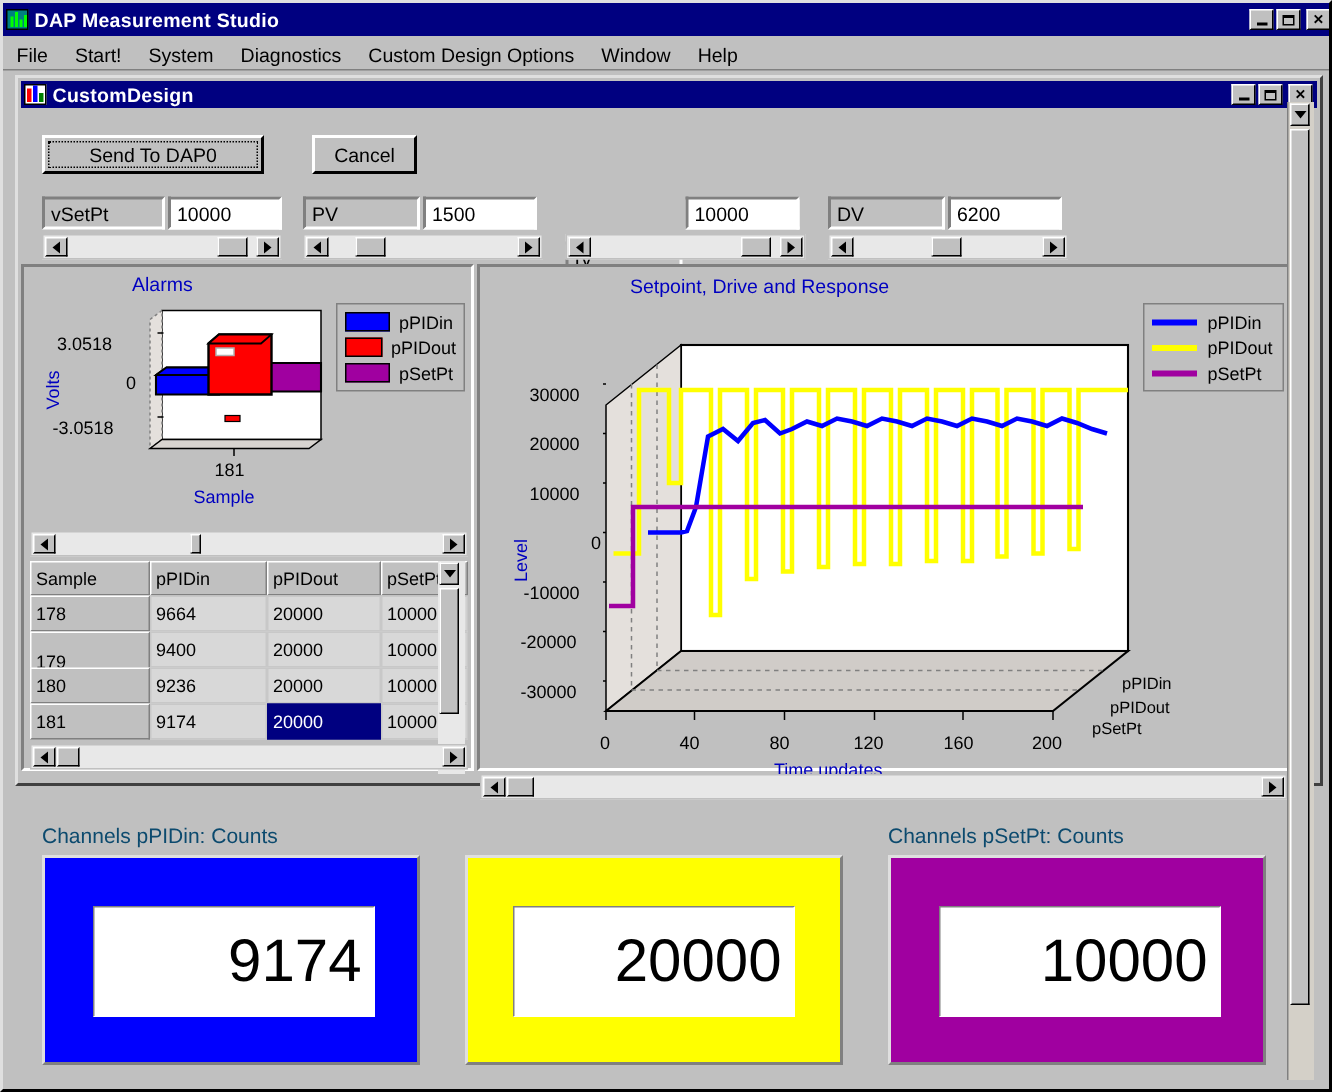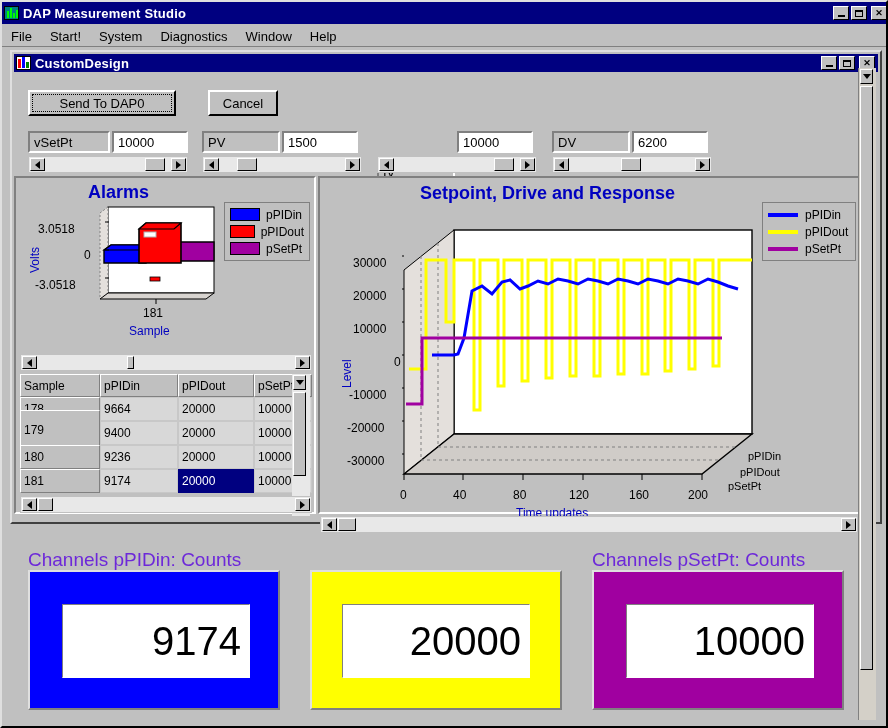--- a/index.html
+++ b/index.html
@@ -135,21 +135,21 @@
     border-left:1px solid #fff; border-top:1px solid #fff;
     border-right:1px solid #000; border-bottom:1px solid #000;}
 
   
   .panel-sunken {
     position:absolute; background:#c0c0c0;
     border-left:2px solid #808080; border-top:2px solid #808080;
     border-right:2px solid #fff; border-bottom:2px solid #fff;
   }
 
-  .chart-title { position:absolute; color:#0000c0; font-weight:bold; font-size:18px;}
+  .chart-title { position:absolute; color:#0000c0; font-weight:normal; font-size:13px;}
   .axis-lab    { position:absolute; color:#0000c0; font-size:12px;}
   .tick-lab    { position:absolute; color:#000; font-size:12px; white-space:nowrap;}
   .z-lab       { position:absolute; color:#000; font-size:11px; white-space:nowrap;}
 
   .legendbox {
     position:absolute; background:#c0c0c0;
     border:1px solid #808080;
     padding:3px 5px;
   }
   .legrow { display:flex; align-items:center; height:17px; }
@@ -164,21 +164,21 @@
     background:#c0c0c0;
     border-left:1px solid #fff; border-top:1px solid #fff;
     border-right:1px solid #808080; border-bottom:1px solid #808080;
     font-size:12px; color:#000;
     display:flex; align-items:center; padding-left:3px;
     overflow:hidden; white-space:nowrap;
   }
   .tbl-cell.sel { background:#000080; color:#fff; border-color:#000080; }
 
   
-  .meter-label { position:absolute; font-size:19px; color:#6d28d9; white-space:nowrap;}
+  .meter-label { position:absolute; font-size:14px; color:#0c4a6e; white-space:nowrap;}
   .meter-box { position:absolute;
     border-left:2px solid #dfdfdf; border-top:2px solid #dfdfdf;
     border-right:2px solid #808080; border-bottom:2px solid #808080;
   }
   .meter-val {
     position:absolute; background:#fff;
     border-left:1px solid #808080; border-top:1px solid #808080;
     border-right:1px solid #fff; border-bottom:1px solid #fff;
     display:flex; align-items:center; justify-content:flex-end;
     padding-right:8px;
@@ -209,20 +209,21 @@
           <span>✕</span>
         </span>
     </span>
   </div>
 
   <div id="menubar">
     <span class="mi">File</span>
     <span class="mi">Start!</span>
     <span class="mi">System</span>
     <span class="mi">Diagnostics</span>
+    <span class="mi">Custom Design Options</span>
     <span class="mi">Window</span>
     <span class="mi">Help</span>
   </div>
 
   <div id="inner">
 
     <div class="titlebar" id="inner-title">
       <span class="cdicon">
           <i></i>
           <i></i>
@@ -367,21 +368,21 @@
         <div class="tbl-cell" style="left:0;top:0;width:80px;height:23px;">Sample</div>
         <div class="tbl-cell" style="left:80px;top:0;width:78px;height:23px;">pPIDin</div>
         <div class="tbl-cell" style="left:158px;top:0;width:76px;height:23px;">pPIDout</div>
         <div class="tbl-cell" style="left:234px;top:0;width:58px;height:23px;">pSetPt</div>
 
         <div class="tbl-cell" style="left:0;top:23px;width:80px;height:24px;">178</div>
         <div class="tbl-cell" style="left:80px;top:23px;width:78px;height:24px;background:#d8d8d8;border-color:#c8c8c8;">9664</div>
         <div class="tbl-cell" style="left:158px;top:23px;width:76px;height:24px;background:#d8d8d8;border-color:#c8c8c8;">20000</div>
         <div class="tbl-cell" style="left:234px;top:23px;width:58px;height:24px;background:#d8d8d8;border-color:#c8c8c8;">10000</div>
 
-        <div class="tbl-cell" style="left:0;top:36px;width:80px;height:40px;">179</div>
+        <div class="tbl-cell" style="left:0;top:47px;width:80px;height:40px;">179</div>
         <div class="tbl-cell" style="left:80px;top:47px;width:78px;height:24px;background:#d8d8d8;border-color:#c8c8c8;">9400</div>
         <div class="tbl-cell" style="left:158px;top:47px;width:76px;height:24px;background:#d8d8d8;border-color:#c8c8c8;">20000</div>
         <div class="tbl-cell" style="left:234px;top:47px;width:58px;height:24px;background:#d8d8d8;border-color:#c8c8c8;">10000</div>
 
         <div class="tbl-cell" style="left:0;top:71px;width:80px;height:24px;">180</div>
         <div class="tbl-cell" style="left:80px;top:71px;width:78px;height:24px;background:#d8d8d8;border-color:#c8c8c8;">9236</div>
         <div class="tbl-cell" style="left:158px;top:71px;width:76px;height:24px;background:#d8d8d8;border-color:#c8c8c8;">20000</div>
         <div class="tbl-cell" style="left:234px;top:71px;width:58px;height:24px;background:#d8d8d8;border-color:#c8c8c8;">10000</div>
 
         <div class="tbl-cell" style="left:0;top:95px;width:80px;height:24px;">181</div>

